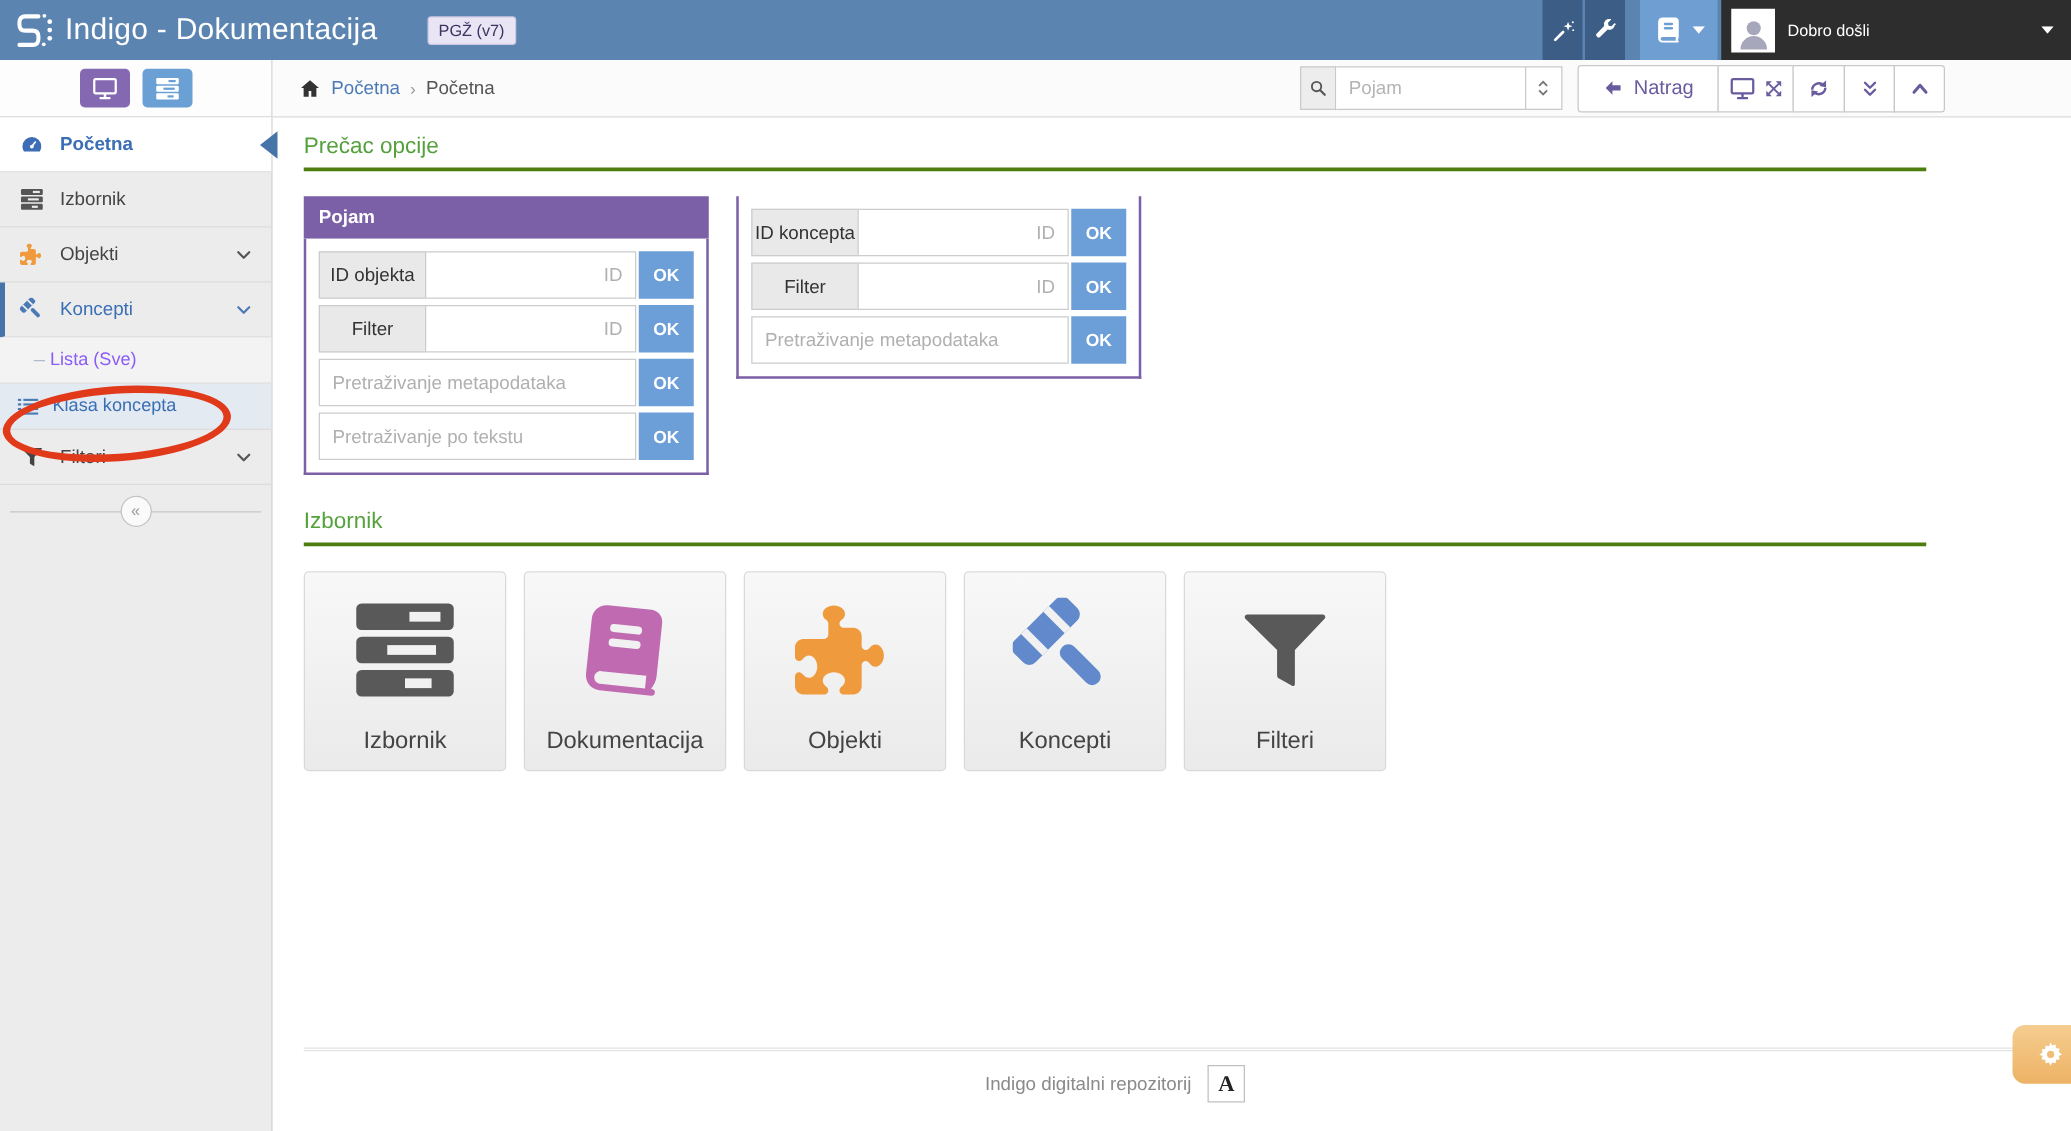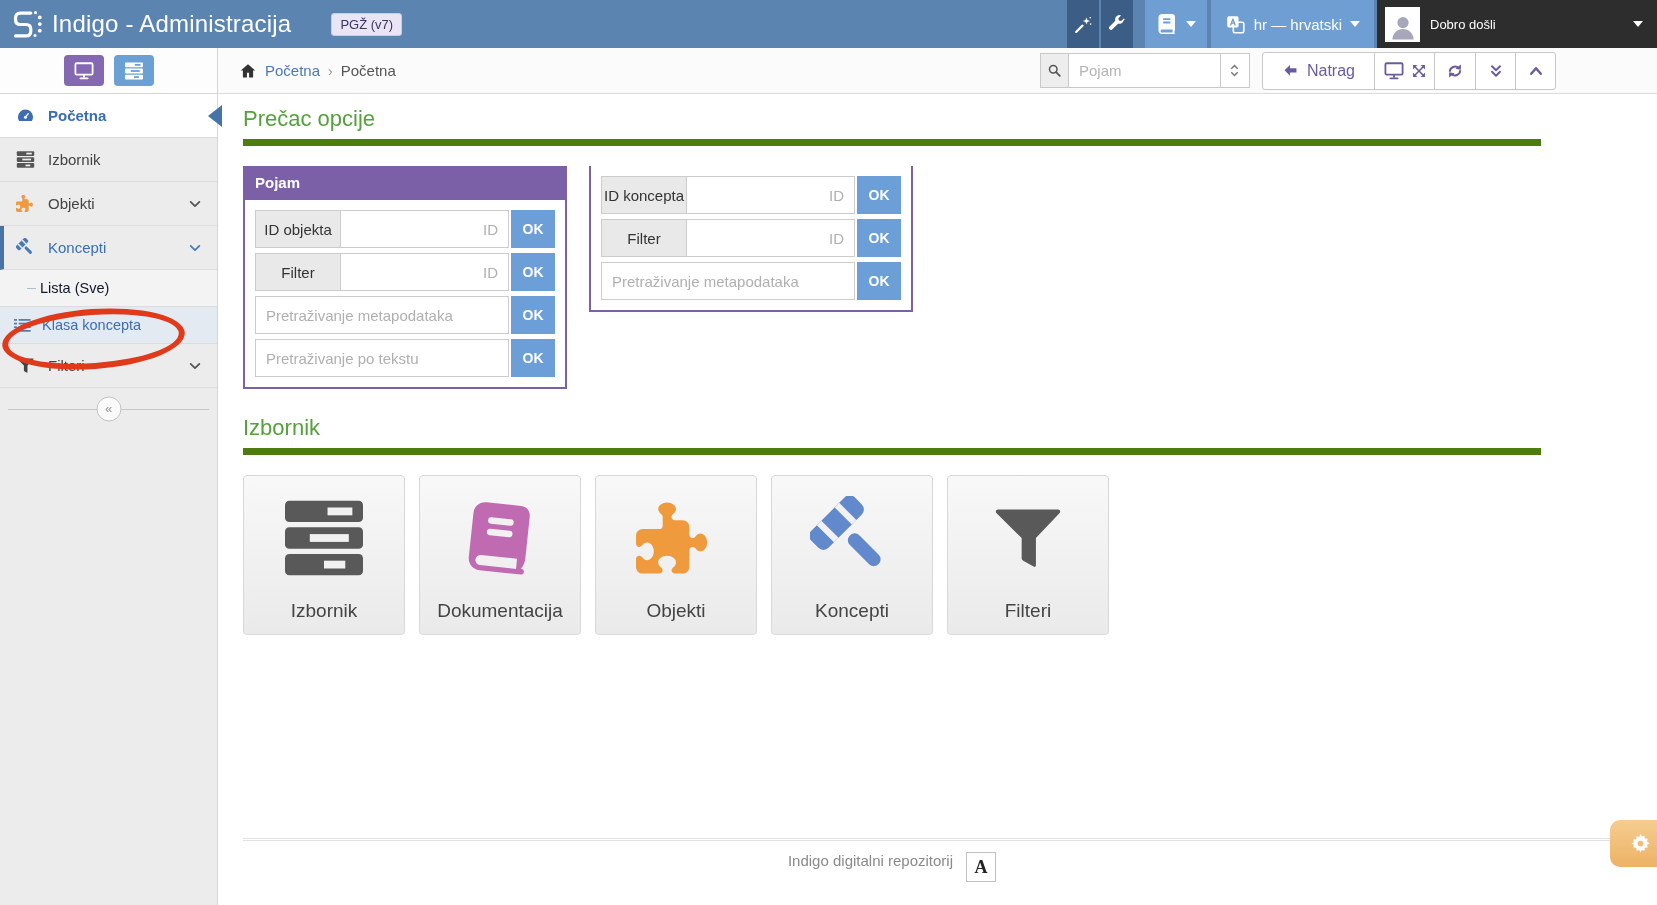--- a/index.html
+++ b/index.html
@@ -70,34 +70,34 @@
   .sb-ico { width:20px; display:flex; justify-content:center; }
   .sb-ico svg { width:19px; height:19px; }
   .sb-chev { margin-left:auto; margin-right:15px; color:#555; }
   .sb-chev svg { width:14px; height:14px; }
   .sb-item.active { background:#fff; color:#3a6eb5; font-weight:bold; }
   .active-marker { position:absolute; right:-5px; top:50%; transform:translateY(-50%); width:0; height:0; border-top:11px solid transparent; border-bottom:11px solid transparent; border-right:14px solid #4673a8; }
   .sb-item.section-open { border-left:4px solid #4673a8; padding-left:11px; color:#3a6eb5; }
   .sb-item.section-open .sb-chev { color:#4a7ab5; }
   .sb-subwrap { position:relative; }
   .sb-subwrap::before { content:""; position:absolute; left:27px; top:0; bottom:0; width:1px; background:#c7d3e2; }
-  .sb-sub { position:relative; height:37px; display:flex; align-items:center; gap:10px; border-bottom:1px solid #dcdcdc; font-size:14.5px; color:#0f172a; cursor:pointer; background:#f3f3f3; padding-left:40px; }
+  .sb-sub { position:relative; height:37px; display:flex; align-items:center; gap:10px; border-bottom:1px solid #dcdcdc; font-size:14.5px; color:#8b5cf6; cursor:pointer; background:#f3f3f3; padding-left:40px; }
   .tree-dash { position:absolute; left:27px; width:9px; height:1px; background:#aebccd; }
   .sb-sub.klasa { background:#e4eaf2; color:#3a6eb5; padding-left:12px; }
   .sb-sub.klasa .sb-ico svg { width:17px; height:14px; }
   .collapse-row { position:relative; height:28px; margin-top:7px; }
   .collapse-row::before { content:""; position:absolute; left:8px; right:8px; top:50%; border-top:1px solid #c6c6c6; }
   .collapse-btn { position:absolute; left:50%; top:50%; transform:translate(-50%,-50%); width:25px; height:25px; border-radius:50%; border:1px solid #c3c3c3; background:#fafafa; color:#999; font-size:13px; line-height:1; padding-bottom:2px; }
 
   
   .annotation-ellipse { position:absolute; left:2px; top:309px; width:183px; height:60px; border:6px solid #e03a1a; border-radius:50%; transform:rotate(-4deg); z-index:20; pointer-events:none; }
 
   
   .content { position:absolute; top:94px; left:219px; right:0; bottom:0; background:#fff; padding:0 24px; overflow:hidden; }
-  .section-h { width:1298px; color:#55a13c; font-size:22px; font-weight:normal; margin-top:12px; padding-bottom:7px; border-bottom:7px solid #4d7c0f; }
+  .section-h { width:1298px; color:#55a13c; font-size:18px; font-weight:normal; margin-top:12px; padding-bottom:7px; border-bottom:3px solid #4d7c0f; }
   .panels { display:flex; gap:22px; margin-top:20px; }
   .panel { width:324px; }
   .panel-h { background:#7b5fa7; color:#fff; font-weight:bold; font-size:15px; padding:8px 12px; height:34px; }
   .panel-b { border:2px solid #7b5fa7; border-top:none; padding:10px; display:flex; flex-direction:column; gap:5px; background:#fff; }
   .prow { display:flex; height:38px; }
   .plabel { width:86px; background:#e9e9e9; border:1px solid #ccc; display:flex; align-items:center; justify-content:center; font-size:15px; color:#333; }
   .pin { flex:1; border:1px solid #ccc; margin-left:-1px; padding:0 10px; font-size:15px; color:#333; min-width:0; }
   .pin::placeholder { color:#b0b0b0; }
   .pin.id-right { text-align:right; }
   .pin.full { margin-left:0; }
@@ -109,21 +109,21 @@
   .tile-ico { flex:1; display:flex; align-items:center; justify-content:center; --notch:#f1f1f1; }
   .tile-label { font-size:19px; color:#444; }
   .tico-bars { width:88px; height:78px; color:#595959; }
   .tico-book { width:82px; height:82px; color:#c06ab2; transform:rotate(6deg); }
   .tico-puzzle { width:80px; height:72px; color:#ef9a3d; }
   .tico-gavel { width:84px; height:84px; color:#6289cc; }
   .tico-funnel { width:76px; height:76px; color:#595959; }
 
   .footer { position:absolute; top:744px; left:24px; width:1368px; }
   .f-divider { height:3px; border-top:1px solid #e2e2e2; border-bottom:1px solid #e2e2e2; }
-  .f-row { margin-top:11px; display:flex; justify-content:center; gap:13px; width:1298px; }
+  .f-row { margin-top:11px; display:flex; align-items:center; justify-content:center; gap:13px; width:1298px; }
   .f-text { color:#8a8a8a; font-size:15px; }
   .f-font { width:30px; height:30px; border:1px solid #c0c0c0; background:#fff; font-family:"Liberation Serif","DejaVu Serif",serif; font-size:18px; font-weight:bold; color:#222; }
 
   .gear-fab { position:absolute; top:820px; right:-13px; width:60px; height:47px; border-radius:10px; background:linear-gradient(180deg,#f5cd90,#edb264); display:flex; align-items:center; justify-content:center; z-index:30; --notch:#f0bd77; }
   .gear-fab svg { width:23px; height:23px; color:#fff; }
 </style>
 </head>
 <body>
 
 <svg width="0" height="0" style="position:absolute">
@@ -248,46 +248,37 @@
     <circle cx="12" cy="12" r="3" fill="var(--notch,#f0bd77)"></circle>
   </symbol>
 </svg>
 
 <header class="header">
   <div class="logo">
       <svg>
         <use href="#i-logo"></use>
       </svg>
     </div>
-  <div class="app-title">Indigo - Administracija</div>
+  <div class="app-title">Indigo - Dokumentacija</div>
   <div class="badge">PGŽ (v7)</div>
   <div class="hspacer"></div>
   <button class="hseg dark">
     <svg>
         <use href="#i-wand"></use>
       </svg>
   </button>
   <button class="hseg dark">
     <svg>
         <use href="#i-wrench"></use>
       </svg>
   </button>
   <button class="hseg light book">
     <svg class="bookico">
         <use href="#i-book"></use>
       </svg>
-    <svg class="caret">
-        <use href="#i-caret-down"></use>
-      </svg>
-  </button>
-  <button class="hseg light lang">
-    <svg class="transico">
-        <use href="#i-translate"></use>
-      </svg>
-    <span>hr — hrvatski</span>
     <svg class="caret">
         <use href="#i-caret-down"></use>
       </svg>
   </button>
   <button class="hseg user">
     <span class="avatar">
         <svg>
           <use href="#i-person"></use>
         </svg>
       </span>

